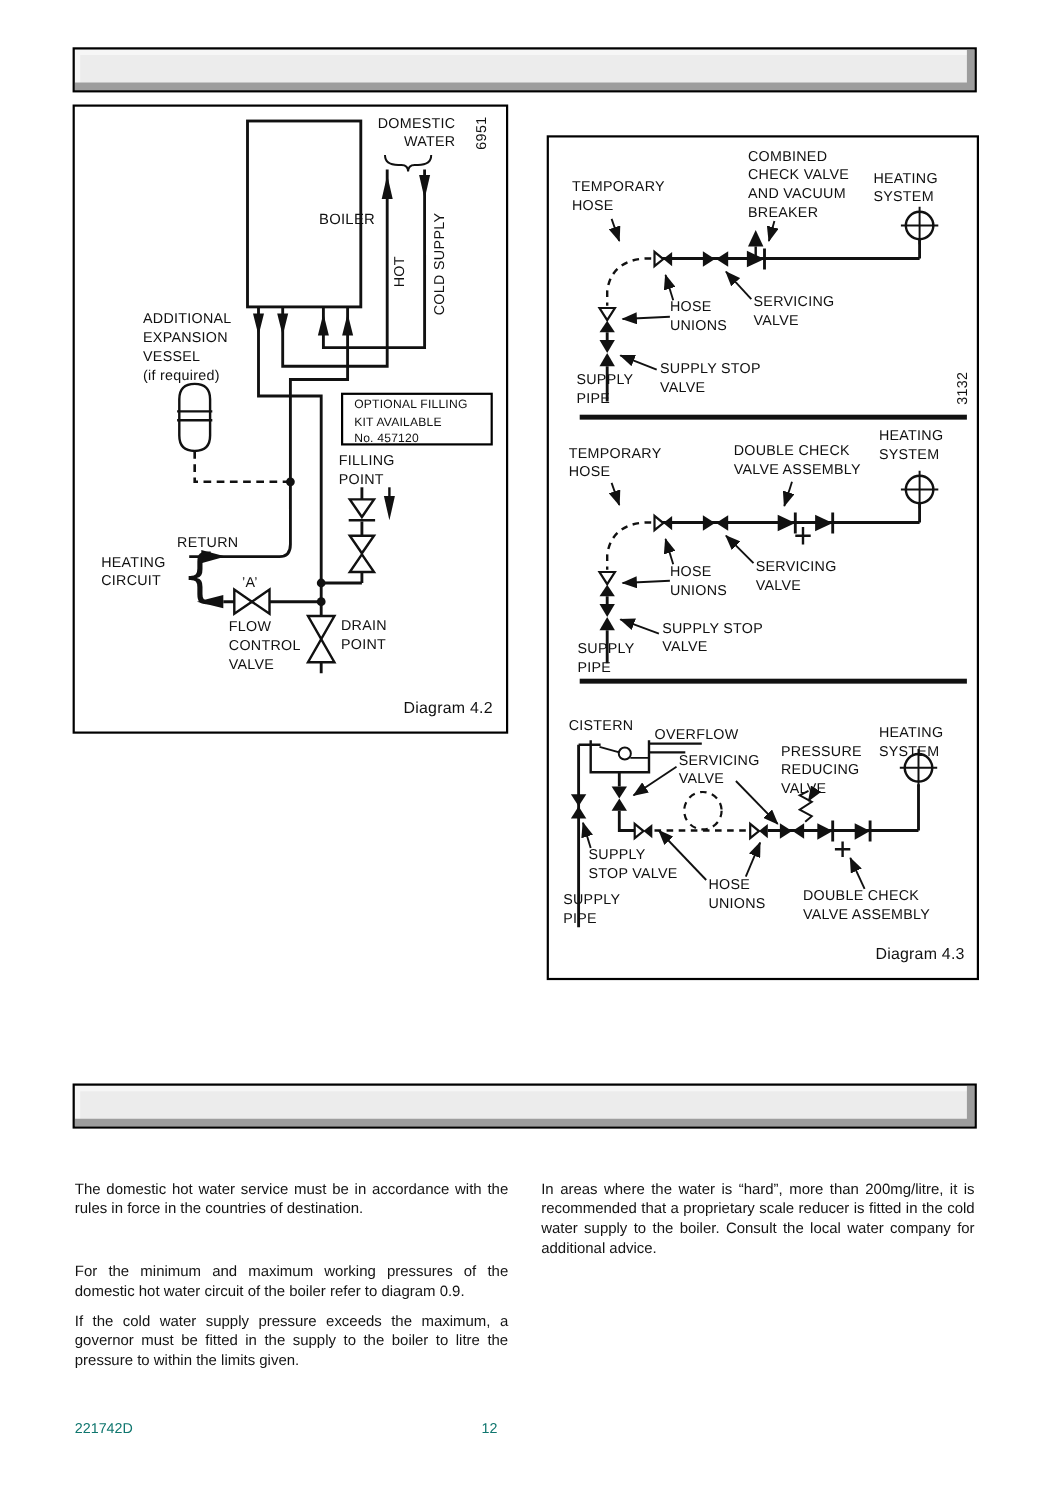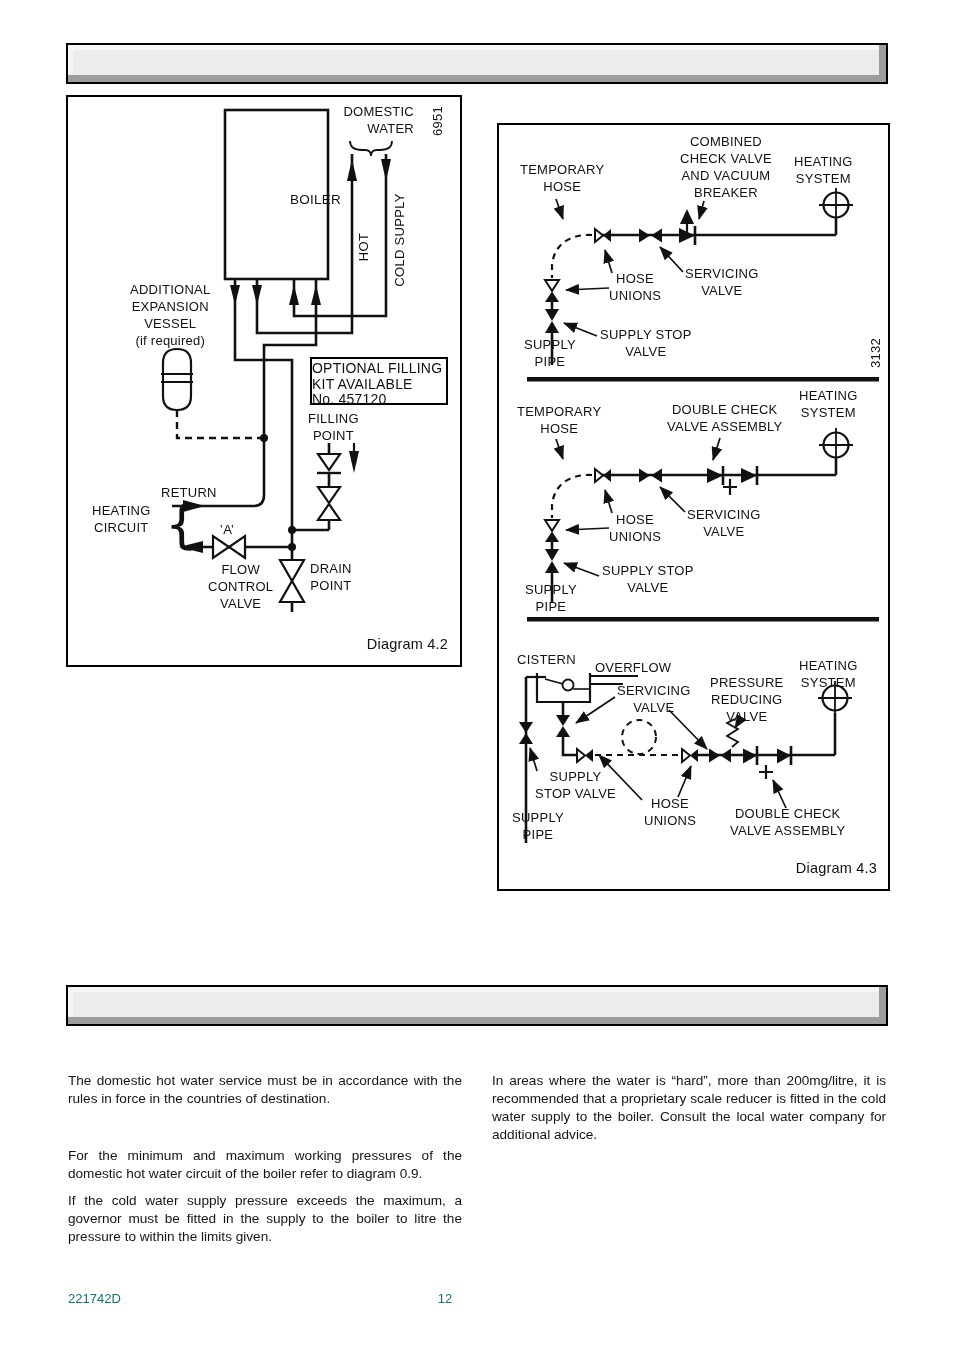--- a/index.html
+++ b/index.html
@@ -1,24 +1,24 @@
 <!DOCTYPE html>
 <html><head>
 <meta charset="utf-8">
 <style>
   html,body{margin:0;padding:0;background:#fff;}
   body{width:954px;height:1351px;position:relative;font-family:"Liberation Sans",sans-serif;color:#111;}
   .bar{position:absolute;left:66px;width:822px;height:41px;background:#ececec;border:2px solid #000;box-sizing:border-box;
        box-shadow:inset -7px -7px 0 0 #9d9d9d, inset 5px 5px 0 0 #f6f6f6;}
   .diagbox{position:absolute;background:#fff;border:2px solid #000;box-sizing:content-box;}
-  .lbl{position:absolute;white-space:pre-line;font-size:13px;line-height:17px;letter-spacing:.25px;color:#111;text-align:center;}
+  .lbl{position:absolute;white-space:pre-line;font-size:13px;line-height:17px;letter-spacing:.25px;color:#111;}
   .ctr{text-align:right;}
   .rot{position:absolute;transform:translate(-50%,-50%) rotate(-90deg);white-space:nowrap;font-size:13px;letter-spacing:.3px;}
   .caption{position:absolute;font-size:14.5px;letter-spacing:.2px;text-align:right;}
-  .kitbox{position:absolute;border:2px solid #000;box-sizing:border-box;padding:2px 0 0 0;font-size:14px;line-height:15.5px;white-space:pre-line;letter-spacing:.2px;}
+  .kitbox{position:absolute;border:2px solid #000;box-sizing:border-box;padding:2px 0 0 10px;font-size:11px;line-height:15.5px;white-space:pre-line;letter-spacing:.2px;}
   .brace{position:absolute;font-size:52px;font-weight:400;line-height:52px;font-family:"DejaVu Sans",sans-serif;color:#111;}
   svg{position:absolute;left:0;top:0;}
   .col{position:absolute;width:394px;font-size:13.6px;line-height:18px;text-align:justify;color:#141414;}
   .col p{margin:0;}
   .footer{position:absolute;font-size:13px;color:#0f766e;}
 </style>
 </head>
 <body>
 
 <div class="bar" style="top:43px"></div>

